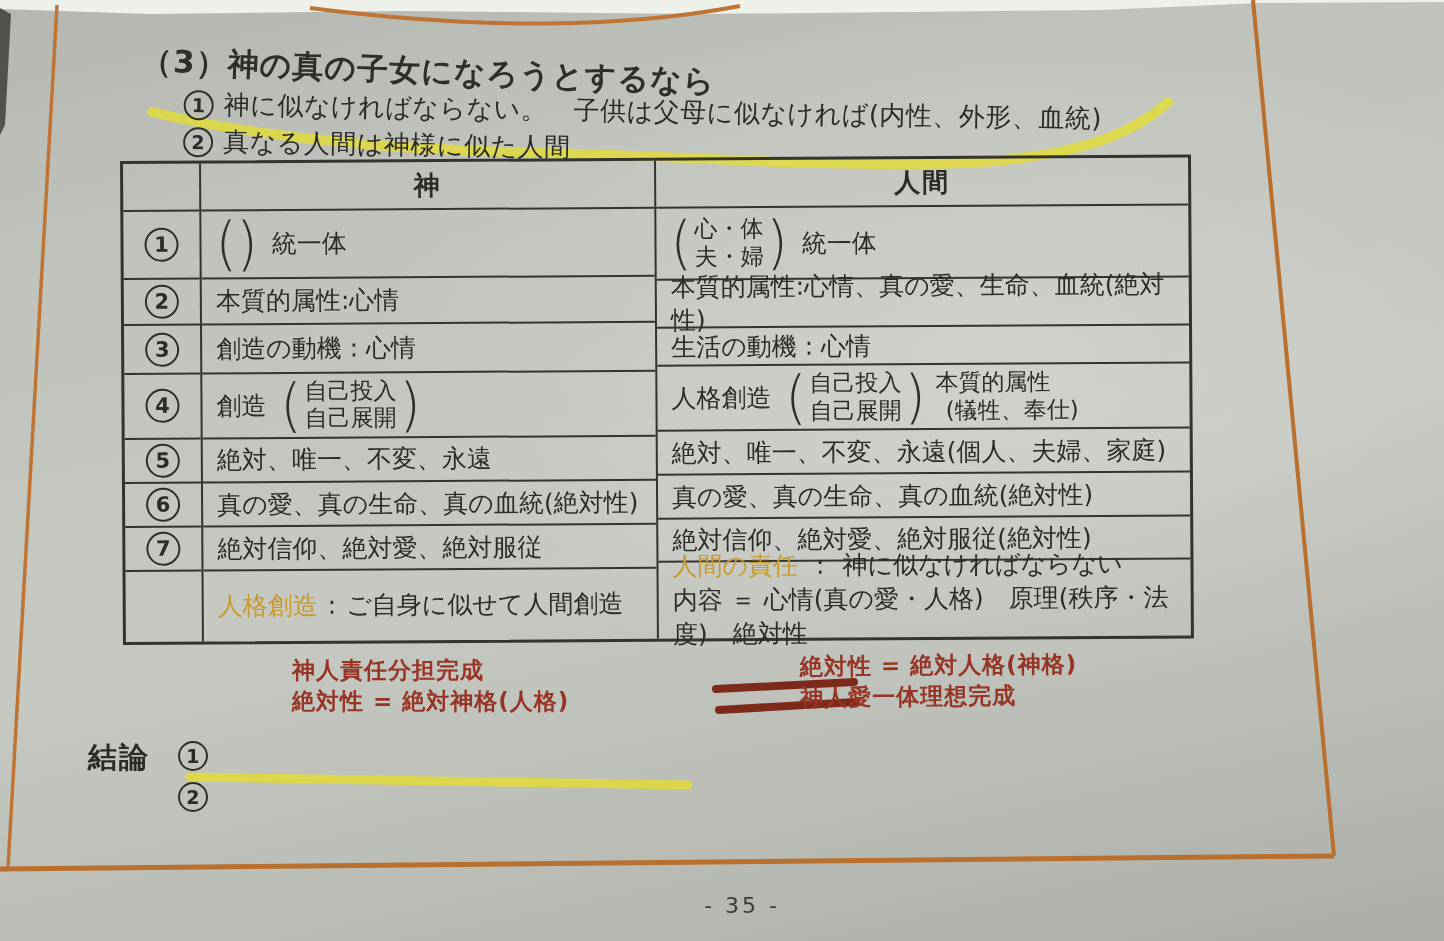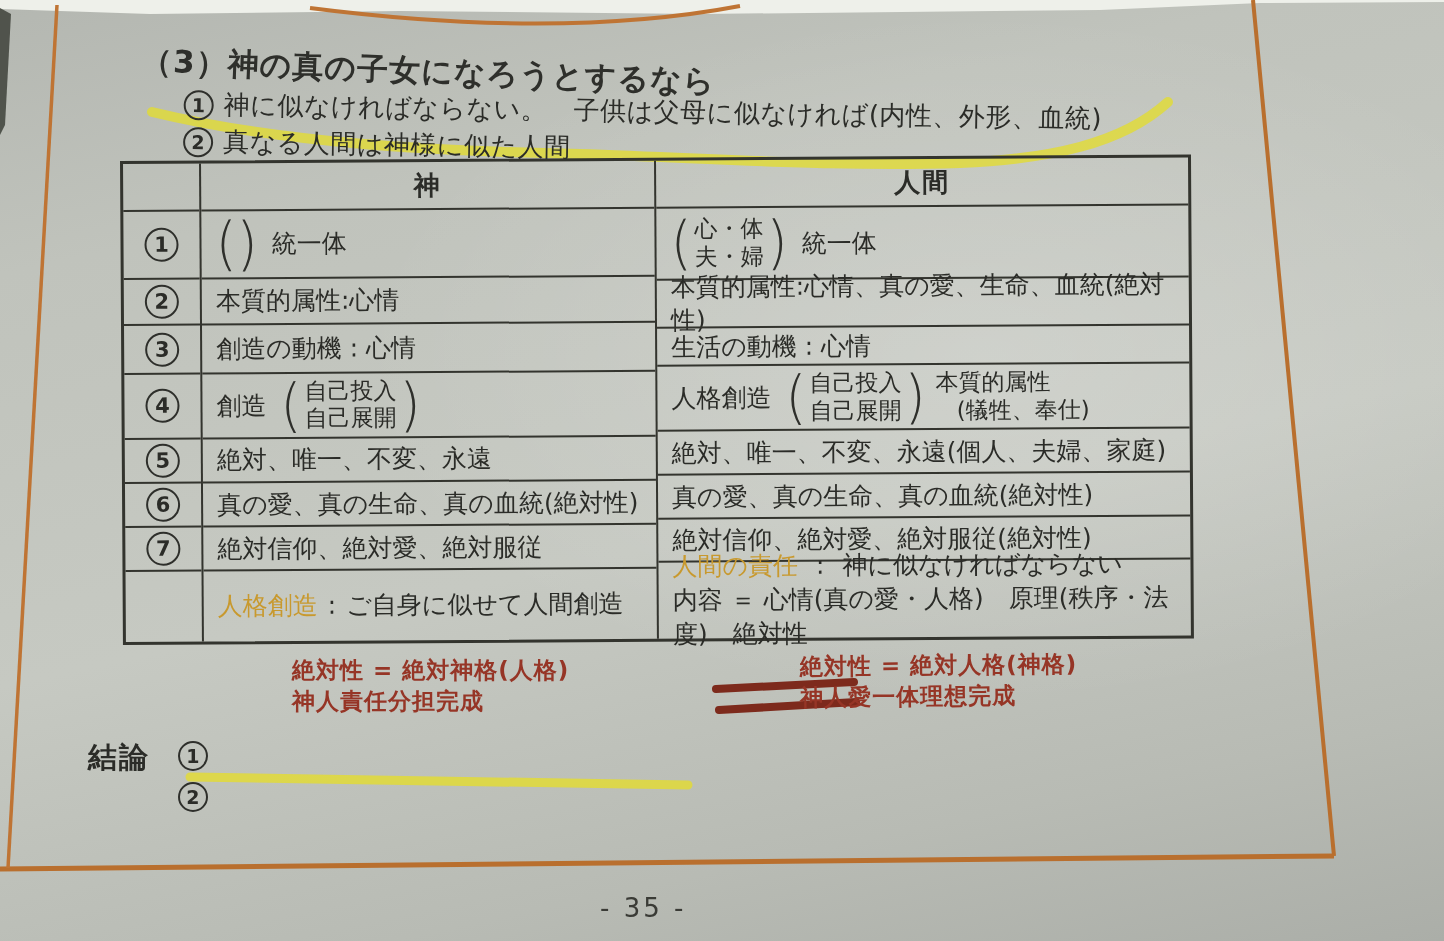--- a/index.html
+++ b/index.html
@@ -35,37 +35,37 @@
   .col-human{flex:1;border-left:2px solid #33342e;}
   .cell{box-sizing:border-box;display:flex;align-items:center;padding:0 6px 0 14px;}
   .cell + .cell{border-top:2px solid #33342e;}
   .cell.center{justify-content:center;padding:0;}
   .cell .cnum{width:34px;height:34px;font-size:21px;}
   .hdr{font-size:26px;font-weight:600;letter-spacing:2px;}
   .brk{font-size:54px;font-weight:300;line-height:0.85;transform:scaleY(1.08);color:#2e2f2b;}
   .brklines{display:flex;flex-direction:column;font-size:23px;line-height:1.2;margin:0 3px;}
   .aftergap{margin-left:14px;}
   .stack{display:flex;flex-direction:column;font-size:23px;line-height:1.2;margin-left:10px;}
-  .stack .ind{margin-left:21px;}
+  .stack .ind{margin-left:10px;}
   .gold{color:#c8992e;font-weight:400;}
   .colon{margin:0 10px;}
   .resp-lines{display:flex;flex-direction:column;line-height:1.35;}
 
   
   .red-note{position:absolute;font-size:23px;font-weight:600;color:#963526;line-height:31px;letter-spacing:1px;}
   .red-left{left:292px;top:655px;}
   .red-right{left:800px;top:650px;transform:rotate(-0.6deg);}
 
   
   .concl-label{position:absolute;left:88px;top:738px;font-size:29px;font-weight:600;letter-spacing:2px;}
   .concl{position:absolute;left:178px;top:735px;}
   .concl .point{height:41px;font-size:27px;}
 
-  .pagenum{position:absolute;left:600px;top:893px;width:180px;text-align:left;
-    font-size:26px;letter-spacing:3px;color:#3a3b36;}
+  .pagenum{position:absolute;left:600px;top:893px;width:180px;text-align:right;
+    font-size:22px;letter-spacing:3px;color:#3a3b36;}
 </style>
 </head>
 <body>
 
 <div class="photo">
 
   <svg class="overlay" width="1444" height="941" viewBox="0 0 1444 941">
 
     <polygon points="0,0 1444,0 1444,2 1260,3 1100,10 700,14 400,11 150,14 0,9" fill="#eef0ea"></polygon>
 
@@ -191,22 +191,22 @@
               <span class="colon">:</span>
               <span>神に似なければならない</span>
             </span>
             <span>内容 ＝ 心情(真の愛・人格)　原理(秩序・法度)　絶対性</span>
           </span>
         </div>
       </div>
     </div>
 
     <div class="red-note red-left">
+      <div>神人責任分担完成</div>
       <div>絶対性 = 絶対神格(人格)</div>
-      <div>神人責任分担完成</div>
     </div>
     <div class="red-note red-right">
       <div>絶対性 = 絶対人格(神格)</div>
       <div>神人愛一体理想完成</div>
     </div>
 
     <div class="concl-label">結論</div>
     <div class="concl">
       <div class="point">
         <span class="cnum">1</span>

